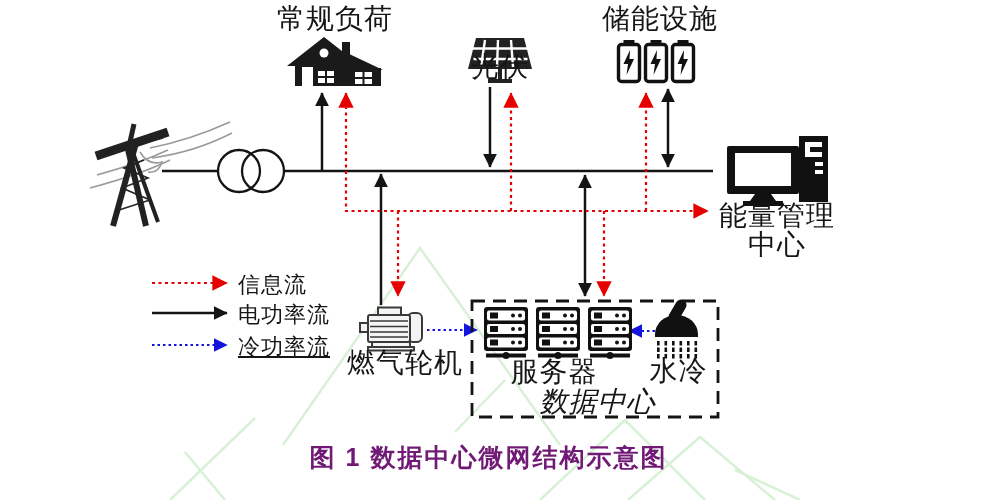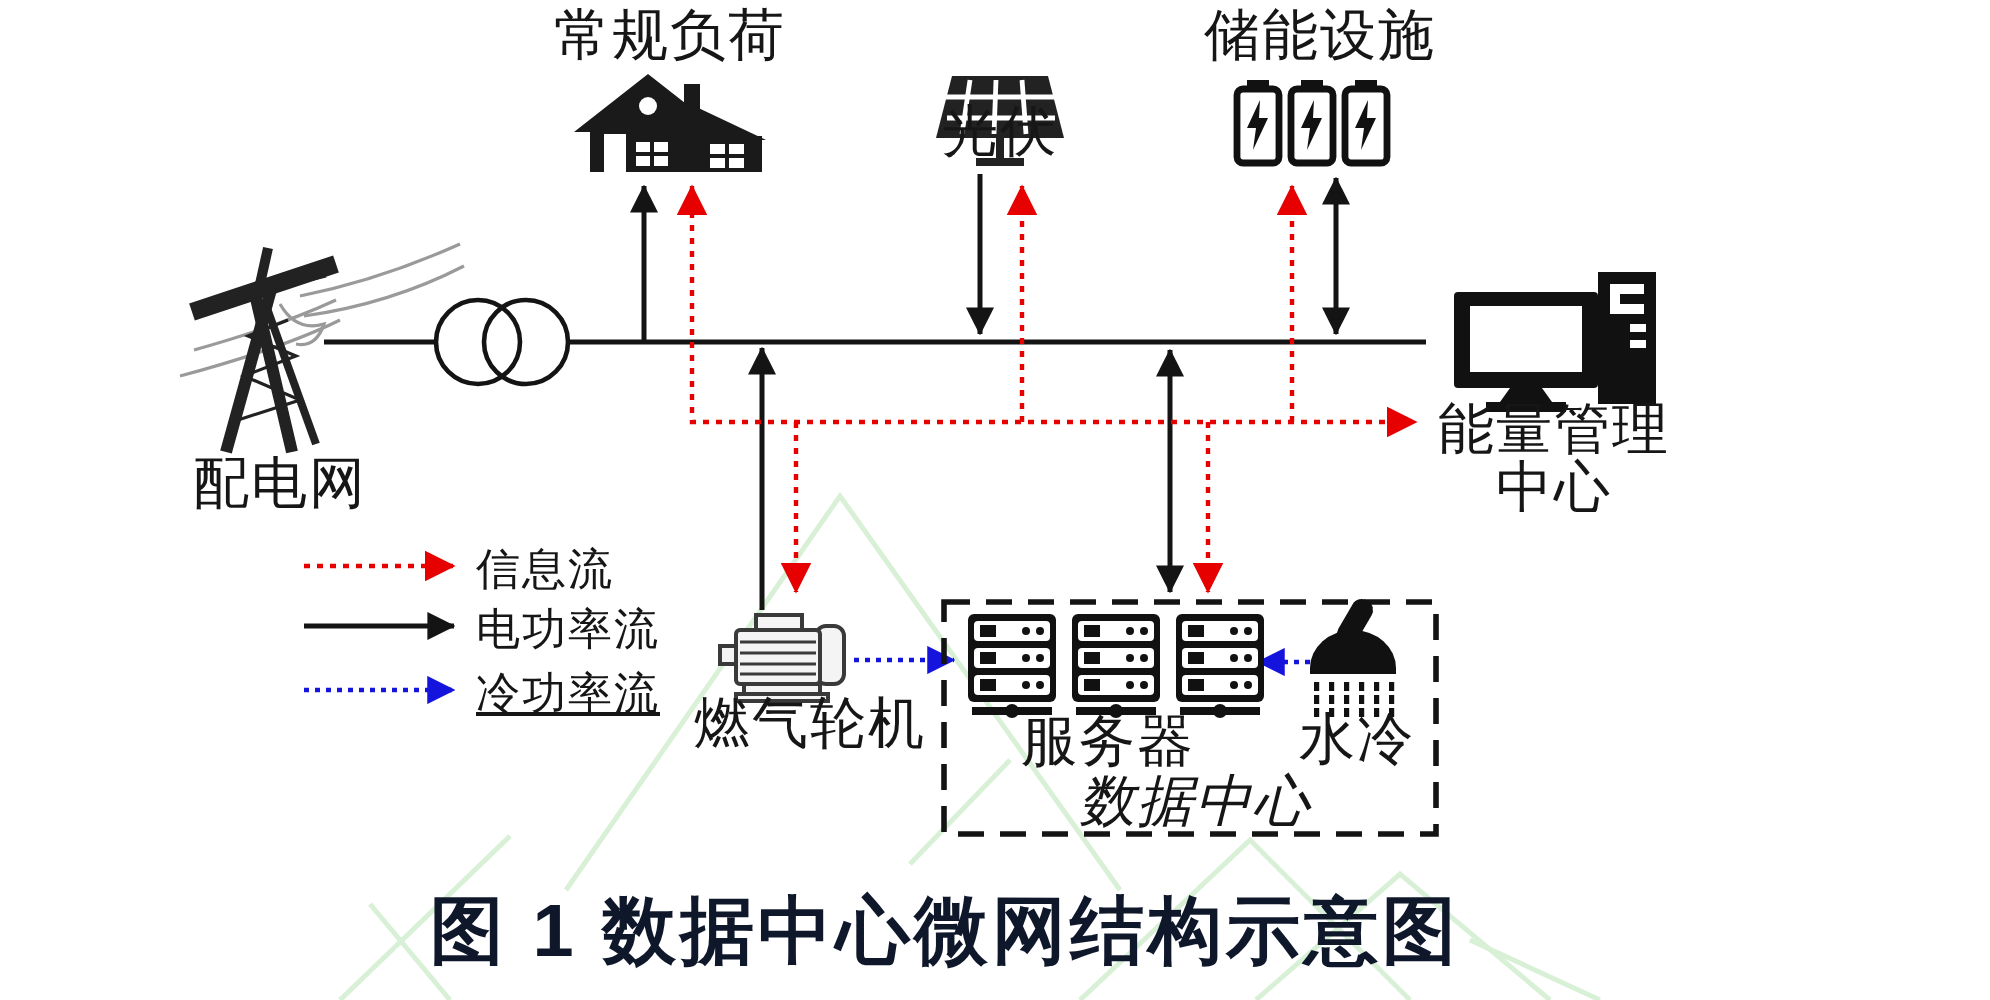--- a/index.html
+++ b/index.html
@@ -6,22 +6,22 @@
   #stage{
     position:relative;width:995px;height:500px;background:#ffffff;overflow:hidden;
     font-family:"Liberation Serif","DejaVu Serif",serif;color:#161616;
   }
   #diagram-svg{position:absolute;left:0;top:0;}
   .lbl{position:absolute;text-align:center;font-size:28px;line-height:1.15;letter-spacing:1px;white-space:nowrap;}
   .lbl-sm{font-size:28px;}
   .legend-lbl{position:absolute;font-size:22px;letter-spacing:1px;white-space:nowrap;}
   .two-line div{white-space:nowrap;}
   #caption{
-    position:absolute;left:0;top:441px;width:945px;text-align:center;
-    font-size:37px;font-weight:700;letter-spacing:2px;color:#0f172a;
+    position:absolute;left:16px;top:441px;width:945px;text-align:center;
+    font-size:25px;font-weight:700;letter-spacing:2px;color:#701a75;
     font-family:"Liberation Sans","DejaVu Sans",sans-serif;
   }
 </style>
 </head>
 <body>
 
 <div id="stage">
 
   <svg id="diagram-svg" width="995" height="500" viewBox="0 0 995 500">
     <defs>
@@ -264,21 +264,20 @@
           <rect x="25.5" y="51" width="2.6" height="4.5"></rect>
           <rect x="33" y="51" width="2.6" height="4.5"></rect>
           <rect x="40.5" y="51" width="2.6" height="4.5"></rect>
       </g>
     </g>
   </svg>
 
   <div class="lbl" style="left:260px;top:3px;width:150px;">常规负荷</div>
   <div class="lbl" style="left:440px;top:19px;width:120px;margin-top:32px;">光伏</div>
   <div class="lbl" style="left:595px;top:3px;width:130px;">储能设施</div>
-  <div class="lbl" style="left:94px;top:227px;width:92px;">配电网</div>
 
   <div class="lbl lbl-sm two-line" style="left:718px;top:201px;width:118px;line-height:29px;">
     <div>能量管理</div>
     <div>中心</div>
   </div>
 
   <div class="lbl lbl-sm two-line" style="left:347px;top:348px;width:110px;text-align:left;line-height:29px;">
     <div>燃气轮机</div>
   </div>
 

